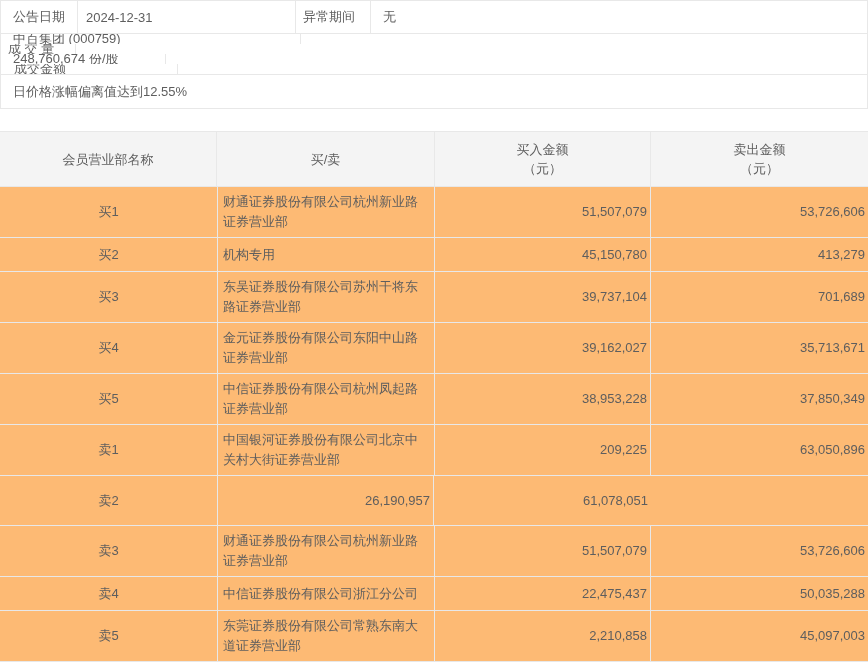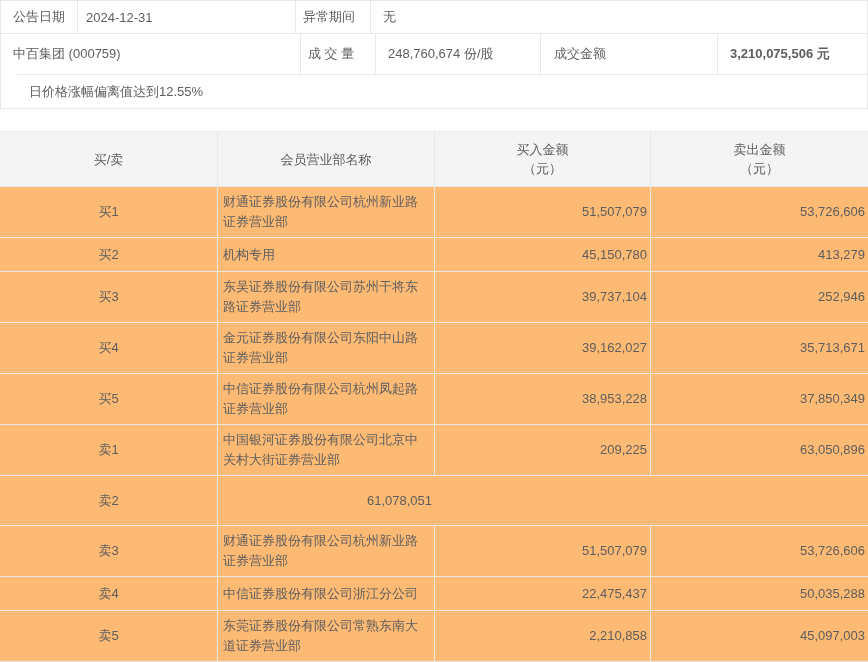--- a/index.html
+++ b/index.html
@@ -5,22 +5,22 @@
   * { margin:0; padding:0; box-sizing:border-box; }
   html,body { width:868px; height:662px; overflow:hidden; background:#fff;
     font-family:"Liberation Sans","DejaVu Sans",sans-serif;
     color:#5e5e5e; font-size:13px; }
 
   
   .info-panel { width:868px; border:1px solid #e8e8e8; }
   .info-row { display:flex; align-items:stretch; }
   .info-row + .info-row { border-top:1px solid #e8e8e8; }
   .r1 { height:32px; }
-  .r2 { height:41px; }
-  .r3 { height:34px;margin-left:16px; }
+  .r2 { height:41px;flex-direction:column; }
+  .r3 { height:34px; }
   .cell { display:flex; align-items:center; padding:0 12px; overflow:hidden; white-space:nowrap; }
   .cell.vline { border-right:1px solid #e8e8e8; }
   .r1 .c2 { width:218px; padding-left:8px; }
   .r1 .c3 { width:75px; padding-left:7px; }
   .r1 .c4 { flex:1; padding-left:12px; }
   .r2 .c1 { width:300px; }
   .r2 .c2 { width:75px; padding-left:7px; }
   .r2 .c3 { width:165px; padding-left:12px; }
   .r2 .c4 { width:177px; padding-left:13px; }
   .r2 .c5 { flex:1;font-weight:bold; }
@@ -59,22 +59,22 @@
     <div class="cell vline c4">成交金额</div>
     <div class="cell c5">3,210,075,506 元</div>
   </div>
   <div class="info-row r3">
     <div class="cell c1">日价格涨幅偏离值达到12.55%</div>
   </div>
 </div>
 
 <div class="lhb-table">
   <div class="thead">
+    <div class="th w2">会员营业部名称</div>
     <div class="th w1">买/卖</div>
-    <div class="th w2">会员营业部名称</div>
     <div class="th w3">
       <span>买入金额</span>
       <span>（元）</span>
     </div>
     <div class="th w4">
       <span>卖出金额</span>
       <span>（元）</span>
     </div>
   </div>
   <div class="tbody">
@@ -89,21 +89,21 @@
     <div class="td rank w1">买2</div>
     <div class="td branch w2">机构专用</div>
     <div class="td num w3">45,150,780</div>
     <div class="td num w4">413,279</div>
   </div>
 
   <div class="tr">
     <div class="td rank w1">买3</div>
     <div class="td branch w2">东吴证券股份有限公司苏州干将东路证券营业部</div>
     <div class="td num w3">39,737,104</div>
-    <div class="td num w4">252,946</div>
+    <div class="td num w4">701,689</div>
   </div>
 
   <div class="tr">
     <div class="td rank w1">买4</div>
     <div class="td branch w2">金元证券股份有限公司东阳中山路证券营业部</div>
     <div class="td num w3">39,162,027</div>
     <div class="td num w4">35,713,671</div>
   </div>
 
   <div class="tr">
@@ -115,20 +115,21 @@
 
   <div class="tr">
     <div class="td rank w1">卖1</div>
     <div class="td branch w2">中国银河证券股份有限公司北京中关村大街证券营业部</div>
     <div class="td num w3">209,225</div>
     <div class="td num w4">63,050,896</div>
   </div>
 
   <div class="tr">
     <div class="td rank w1">卖2</div>
+    <div class="td num w3">26,190,957</div>
     <div class="td num w4">61,078,051</div>
   </div>
 
   <div class="tr">
     <div class="td rank w1">卖3</div>
     <div class="td branch w2">财通证券股份有限公司杭州新业路证券营业部</div>
     <div class="td num w3">51,507,079</div>
     <div class="td num w4">53,726,606</div>
   </div>
 

